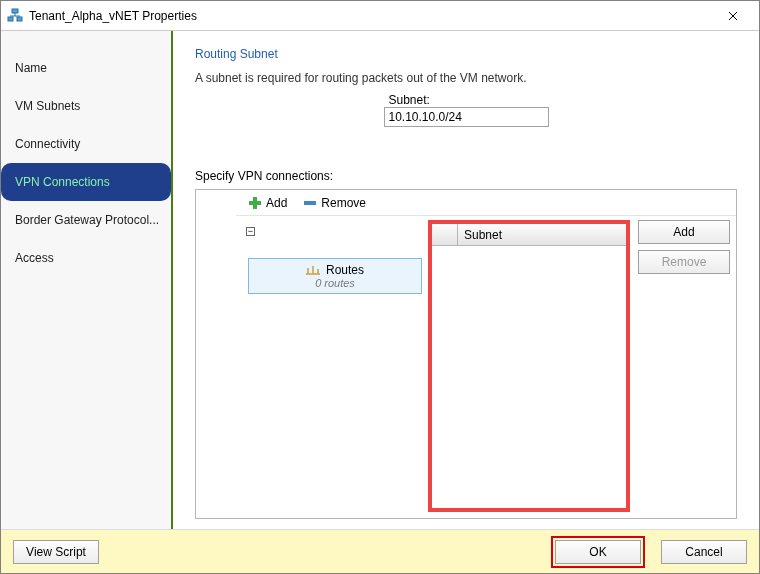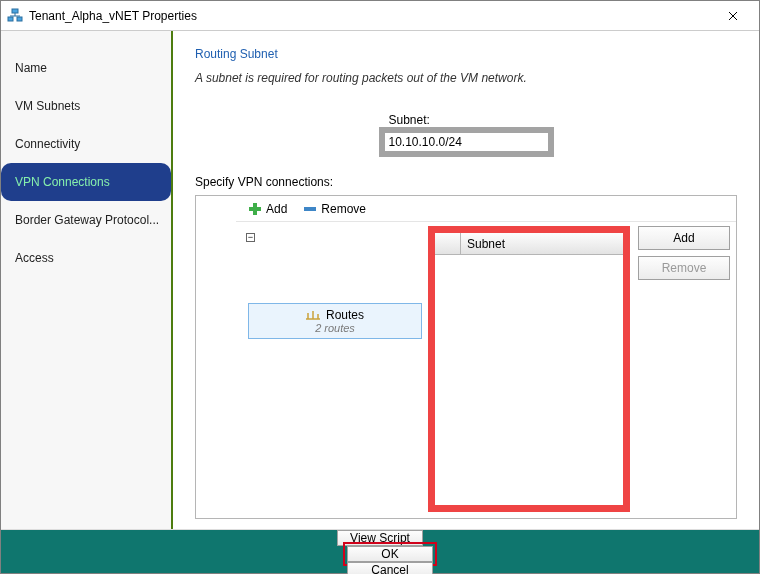--- a/index.html
+++ b/index.html
@@ -13,48 +13,48 @@
   .body { flex:1; display:flex; overflow:hidden; }
   .sidebar { width:172px; background:#f7f7f7; border-right:2px solid #4d7c0f; padding-top:18px;}
   .side-item { height:38px; display:flex; align-items:center; padding:0 14px; font-size:12px; color:#222; cursor:default; white-space:nowrap; overflow:hidden; text-overflow:ellipsis;}
   .side-item.selected { background:#1f3e8c; color:#86efac; position:relative;border-radius:10px;}
   .side-item.selected::after{
     content:""; position:absolute; right:-10px; top:50%; transform:translateY(-50%);
     border-top:10px solid transparent; border-bottom:10px solid transparent; border-left:10px solid #1f3e8c;
   }
   .main { flex:1; padding:16px 22px 10px 22px; display:flex; flex-direction:column;}
   .main-title { color:#1f5fb0; font-size:12px; margin-bottom:10px;}
-  .main-desc { font-size:12px; color:#333; margin-bottom:28px;font-style:italic;}
+  .main-desc { font-size:12px; color:#333; margin-bottom:8px;}
   .form-row { display:flex; align-items:center; margin-bottom:18px;flex-direction:column;}
   .form-label { width:155px; font-size:12px;}
-  .text-input { flex:1; height:32px; border:6px solid #a3a3a3; padding:2px 4px; font-size:12px; font-family:inherit;}
-  .vpn-label { font-size:12px; margin-bottom:6px;}
+  .text-input { flex:1; height:32px; border:1px solid #a3a3a3; padding:2px 4px; font-size:12px; font-family:inherit;}
+  .vpn-label { font-size:12px; margin-bottom:6px;margin-top:24px;}
   .vpn-box { border:1px solid #b5b5b5; flex:1; display:flex; flex-direction:column; min-height:0;padding-left:40px;}
   .vpn-toolbar { height:26px; display:flex; align-items:center; padding:0 6px; gap:4px; border-bottom:1px solid #e5e5e5;}
   .tbtn { display:flex; align-items:center; gap:4px; padding:2px 6px; font-size:12px; cursor:default;}
   .tbtn .ic { width:14px; height:14px; display:flex; align-items:center; justify-content:center;}
   .vpn-content { flex:1; display:flex; padding:4px 6px 6px 6px; gap:6px; min-height:0;}
   .tree-pane { width:180px; display:flex; flex-direction:column;}
   .tree-top { height:22px; display:flex; align-items:center; padding-left:4px;}
   .tree-toggle { width:9px; height:9px; border:1px solid #666; display:flex; align-items:center; justify-content:center; font-size:9px; line-height:1; cursor:default; background:#fff;}
   .tree-blank { height:16px;}
-  .routes-item { border:1px solid #7fb7e8; background:#eaf4fd; padding:4px 6px; margin-left:6px;margin-top:39px;}
+  .routes-item { border:1px solid #7fb7e8; background:#eaf4fd; padding:4px 6px; margin-left:6px;}
   .routes-item .r-top { display:flex; align-items:center; justify-content:center; gap:6px; font-size:12px;}
   .routes-item .r-top .ric{ width:14px; height:10px;}
   .routes-item .r-sub { text-align:center; font-style:italic; color:#7a7a7a; font-size:11px;}
   .subnet-pane { flex:1; display:flex; gap:8px;}
-  .subnet-table { flex:1; border:7px solid #ef4444; background:#fff; display:flex; flex-direction:column;}
+  .subnet-table { flex:1; border:4px solid #ef4444; background:#fff; display:flex; flex-direction:column;}
   .subnet-header { display:flex; align-items:stretch; height:22px;}
   .sh-left { width:26px; border-right:1px solid #b5b5b5; background:linear-gradient(#fdfdfd,#e3e3e3); border-bottom:1px solid #b5b5b5;}
   .sh-main { flex:1; background:linear-gradient(#fdfdfd,#e3e3e3); border-bottom:1px solid #b5b5b5; display:flex; align-items:center; padding-left:6px; font-size:12px;}
   .subnet-body { flex:1; }
   .btn-col { width:92px; display:flex; flex-direction:column; gap:6px; padding-top:0;}
   .btn { height:24px; border:1px solid #a0a0a0; background:linear-gradient(#fdfdfd,#ececec); font-size:12px; display:flex; align-items:center; justify-content:center; cursor:default;}
   .btn.disabled { color:#9a9a9a;}
-  .footer { height:44px; border-top:1px solid #ddd; background:#0f766e; display:flex; align-items:center; padding:0 12px;flex-direction:column;}
+  .footer { height:44px; border-top:1px solid #ddd; background:#fef9c3; display:flex; align-items:center; padding:0 12px;}
   .footer .spacer{flex:1;}
   .footer-btn { width:86px; height:24px; border:1px solid #a0a0a0; background:linear-gradient(#fdfdfd,#ececec); font-size:12px; display:flex; align-items:center; justify-content:center; margin-left:20px; cursor:default;}
   .footer-btn.ok-wrap{ outline:2px solid #d0021b; outline-offset:2px;}
 </style>
 </head>
 <body>
 
 <div class="window">
 
   <div class="titlebar">
@@ -129,21 +129,21 @@
                 <span class="ric">
                   <svg viewBox="0 0 14 10">
                       <line x1="2" y1="8" x2="2" y2="2" stroke="#caa23a" stroke-width="1.5"></line>
                       <line x1="7" y1="8" x2="7" y2="0" stroke="#caa23a" stroke-width="1.5"></line>
                       <line x1="12" y1="8" x2="12" y2="3" stroke="#caa23a" stroke-width="1.5"></line>
                       <line x1="0" y1="8" x2="14" y2="8" stroke="#caa23a" stroke-width="1.5"></line>
                     </svg>
                 </span>
                 <span>Routes</span>
               </div>
-              <div class="r-sub">2 routes</div>
+              <div class="r-sub">0 routes</div>
             </div>
           </div>
 
           <div class="subnet-pane">
             <div class="subnet-table">
               <div class="subnet-header">
                 <div class="sh-left"></div>
                 <div class="sh-main">Subnet</div>
               </div>
               <div class="subnet-body"></div>

